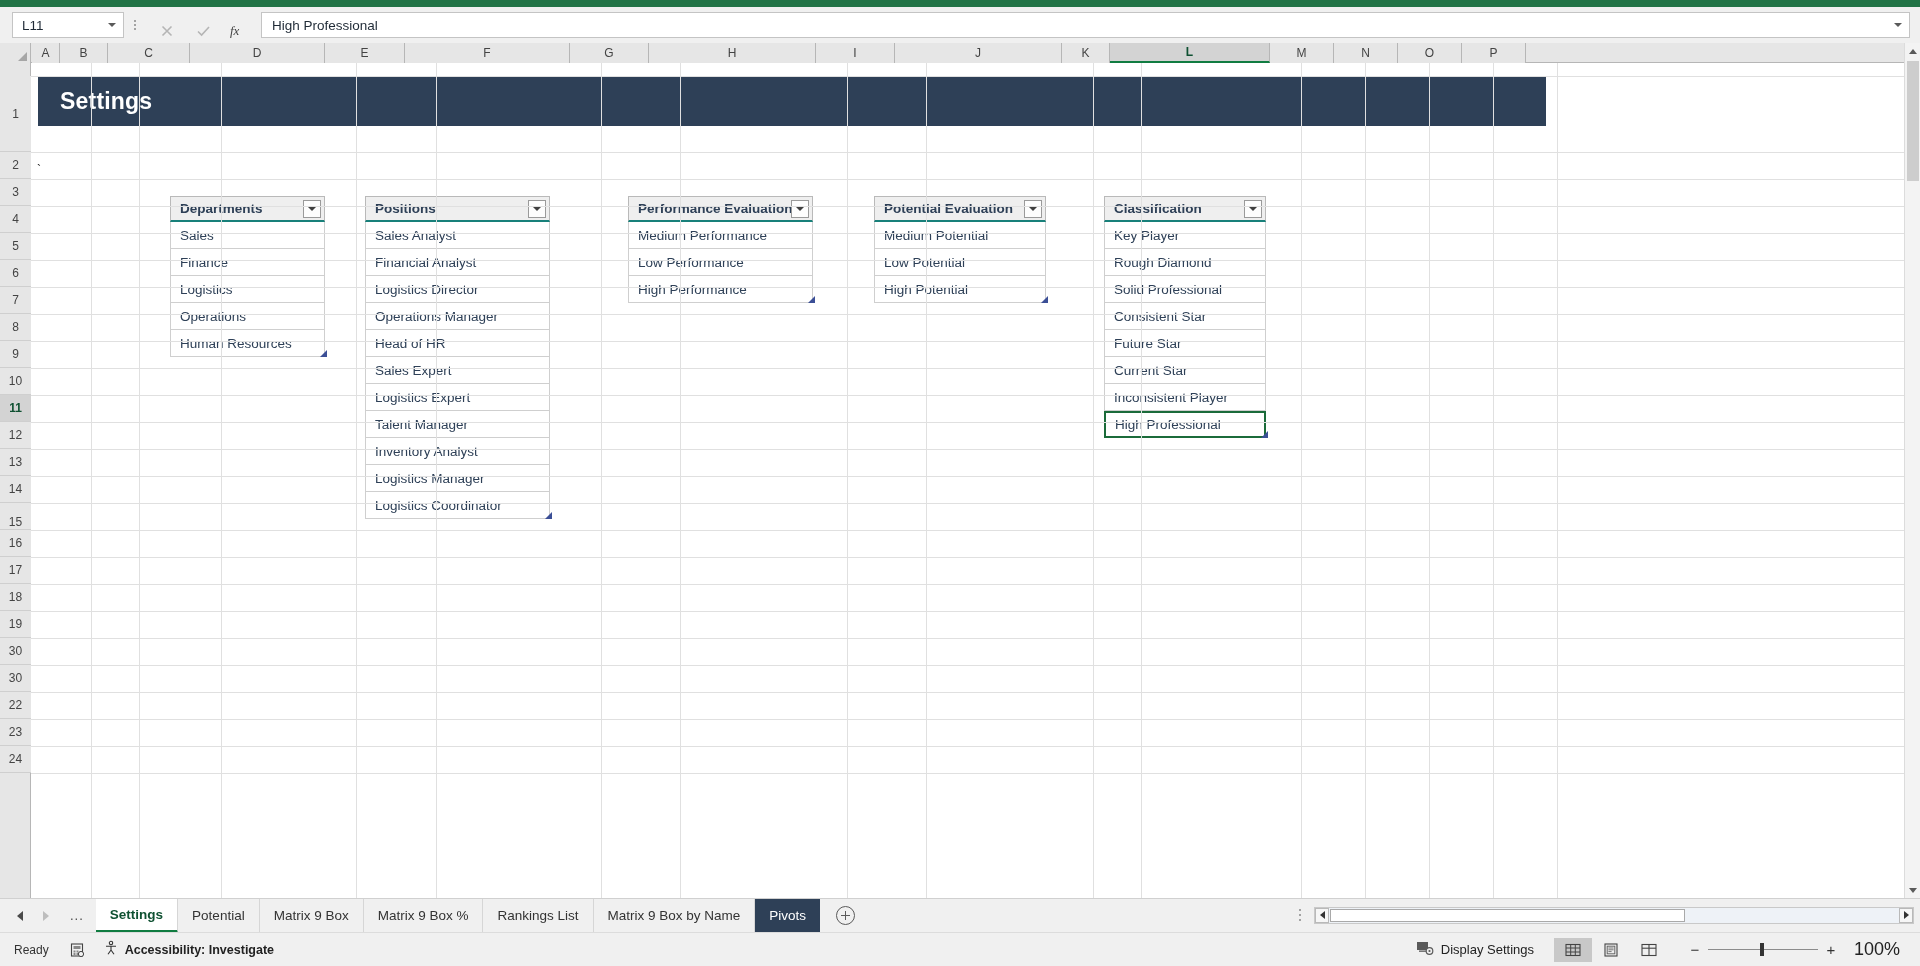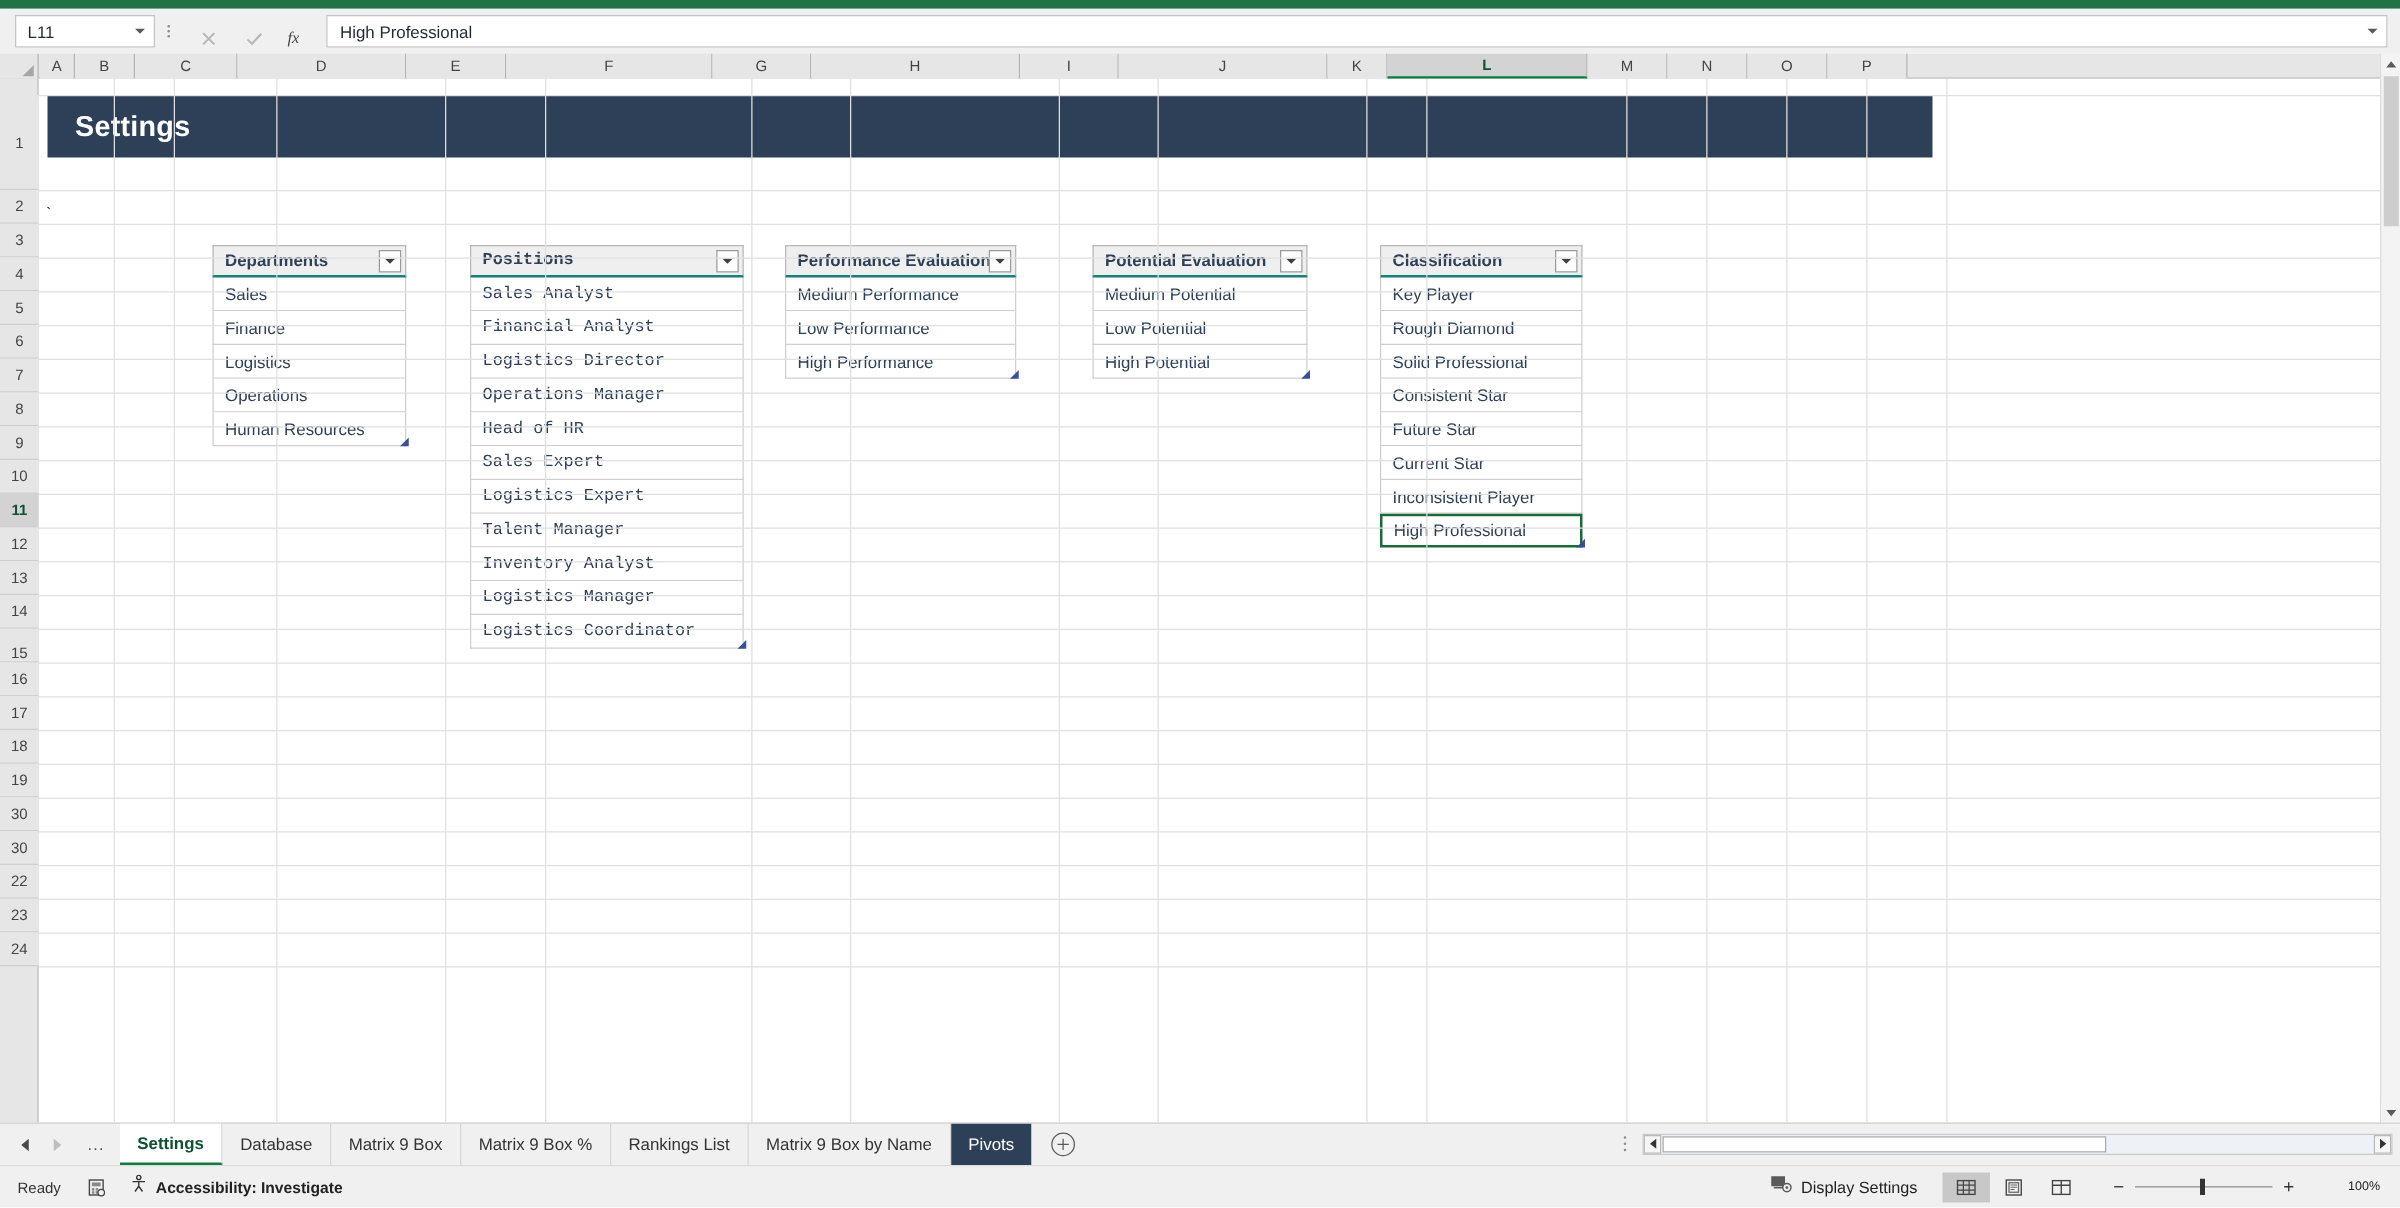--- a/index.html
+++ b/index.html
@@ -136,21 +136,21 @@
   .st-right { margin-left:auto; display:flex; align-items:center; margin-right:16px; gap:0; }
   .dsp { display:flex; align-items:center; gap:7px; margin-right:20px; }
   .dsp .dtxt { font-size:13px; color:#222; }
   .vbtn { width:38px; height:24px; display:flex; align-items:center; justify-content:center; }
   .vbtn.on { background:#c8c8c8; }
   .zoomrow { display:flex; align-items:center; gap:0; margin-left:14px; }
   .zm { width:26px; height:22px; display:flex; align-items:center; justify-content:center;
         font-size:15px; color:#333; }
   .track { width:110px; height:1.5px; background:#8c8c8c; position:relative; }
   .track .knob { position:absolute; left:52px; top:-6px; width:4px; height:13px; background:#333; }
-  .zpct { font-size:10px; color:#222; width:50px; text-align:right; margin-left:10px; }
+  .zpct { font-size:18px; color:#222; width:50px; margin-left:10px; }
 
   
   .vsb { position:absolute; right:0; top:43px; width:16px; height:855px; background:#f3f3f3;
          border-left:1px solid #dcdcdc; }
   .vsb .a { width:16px; height:16px; display:flex; align-items:center; justify-content:center;
             background:#f3f3f3; }
   .tri-up { width:0;height:0;border-left:4px solid transparent;border-right:4px solid transparent;
             border-bottom:5px solid #5a5a5a; }
   .tri-dn { width:0;height:0;border-left:4px solid transparent;border-right:4px solid transparent;
             border-top:5px solid #5a5a5a; }
@@ -355,21 +355,21 @@
               <span class="ct">Logistics</span>
             </div>
             <div class="xrow">
               <span class="ct">Operations</span>
             </div>
             <div class="xrow">
               <span class="ct">Human Resources</span>
             </div>
             <div class="grip" style="top: 154px; right: -2px; bottom: auto;"></div>
           </div>
-          <div class="xtbl" style="left: 345px; top: 133px; width: 219px; font-family: Liberation Mono, monospace;">
+          <div class="xtbl" style="left: 334px; top: 133px; width: 185px;">
             <div class="xhead">
               <span class="ht">Positions</span>
               <div class="filt">
                 <span class="fc"></span>
               </div>
             </div>
             <div class="xrow">
               <span class="ct">Sales Analyst</span>
             </div>
             <div class="xrow">
@@ -536,21 +536,21 @@
       <div class="nb">
           <span class="tri-r"></span>
         </div>
       <div class="ellip">...</div>
     </div>
     <div class="tabs" id="tabs">
         <div class="tab active">
           <span>Settings</span>
         </div>
         <div class="tab">
-          <span>Database</span>
+          <span>Potential</span>
         </div>
         <div class="tab">
           <span>Matrix 9 Box</span>
         </div>
         <div class="tab">
           <span>Matrix 9 Box %</span>
         </div>
         <div class="tab">
           <span>Rankings List</span>
         </div>

